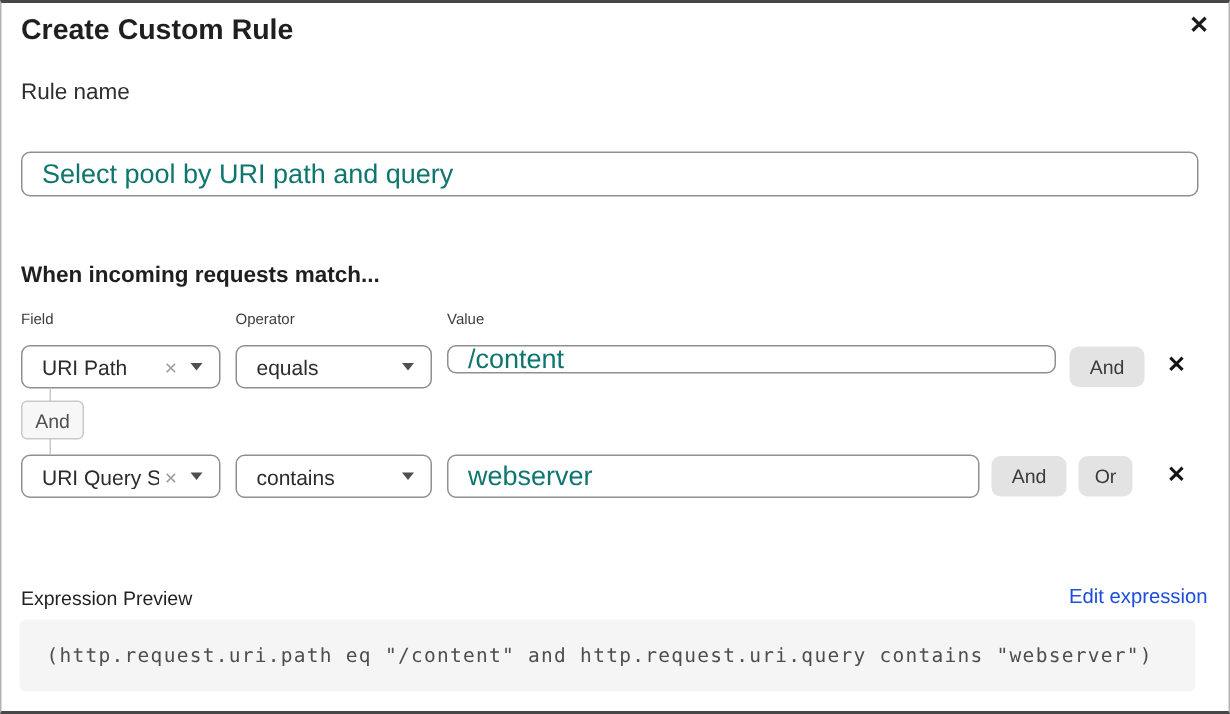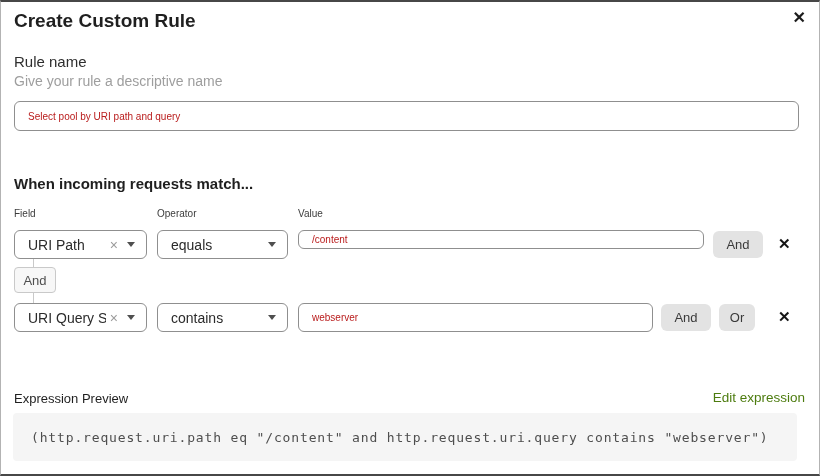--- a/index.html
+++ b/index.html
@@ -9,21 +9,21 @@
     border-top:2px solid #474747; border-bottom:2px solid #474747;
     border-left:1px solid #b3b3b3; border-right:1px solid #b3b3b3;
     overflow:hidden;
   }
   .abs { position:absolute; }
   .title { left:13px; top:8px; font-size:19px; font-weight:700; color:#1f1f1f; }
   .close-btn { right:9px; top:6px; font-size:16px; font-weight:700; color:#1c1c1c; cursor:pointer; padding:2px 4px; line-height:1; }
   .rule-label { left:13px; top:51px; font-size:15px; color:#2e2e2e; }
   .rule-hint { left:13px; top:71px; font-size:14px; color:#9e9e9e; }
   .text-input {
-    border:1px solid #8f8f8f; border-radius:6px; font-size:10px; color:#b91c1c;
+    border:1px solid #8f8f8f; border-radius:6px; font-size:18px; color:#0f766e;
     padding:0 13px; font-family:inherit; outline:none; background:#fff;
   }
   #rule-name-input { left:13px; top:99px; width:785px; height:30px; }
   .match-heading { left:13px; top:173px; font-size:15px; font-weight:700; color:#1f1f1f; }
   .col-label { top:206px; font-size:10px; color:#3c3c3c; }
   .select {
     border:1px solid #8f8f8f; border-radius:6px; height:29px; background:#fff;
     display:flex; align-items:center; padding:0 11px 0 13px;
     font-size:14px; color:#2b2b2b; cursor:pointer;
   }
@@ -55,21 +55,20 @@
 </style>
 </head>
 <body>
 
 <div class="dialog">
 
   <div class="abs title">Create Custom Rule</div>
   <div class="abs close-btn">✕</div>
 
   <div class="abs rule-label">Rule name</div>
-  <div class="abs rule-hint">Give your rule a descriptive name</div>
   <input id="rule-name-input" class="abs text-input" type="text" value="Select pool by URI path and query" style="">
 
   <div class="abs match-heading">When incoming requests match...</div>
   <div class="abs col-label" style="left:13px;">Field</div>
   <div class="abs col-label" style="left:156px;">Operator</div>
   <div class="abs col-label" style="left:297px;">Value</div>
 
   <div class="abs select" style="left:13px; top:228px; width:133px;">
     <span class="lbl">URI Path</span>
     <span class="clear-x">×</span>
@@ -94,18 +93,18 @@
   <div class="abs select" style="left:156px; top:301px; width:131px;">
     <span class="lbl">contains</span>
     <span class="caret"></span>
   </div>
   <input class="abs text-input" style="left: 297px; top: 301px; width: 355px; height: 29px;" type="text" value="webserver">
   <button class="btn" style="left:660px; top:302px; width:50px;">And</button>
   <button class="btn" style="left:718px; top:302px; width:36px;">Or</button>
   <div class="abs remove-x" style="left:777px; top:307px;">✕</div>
 
   <div class="abs exp-label">Expression Preview</div>
-  <div class="abs edit-link" style="color: #4d7c0f;">Edit expression</div>
+  <div class="abs edit-link" style="color: #1d4ed8;">Edit expression</div>
   <div class="abs code-block">
     <span class="code">(http.request.uri.path eq "/content" and http.request.uri.query contains "webserver")</span>
   </div>
 
 </div>
 
 </body></html>

